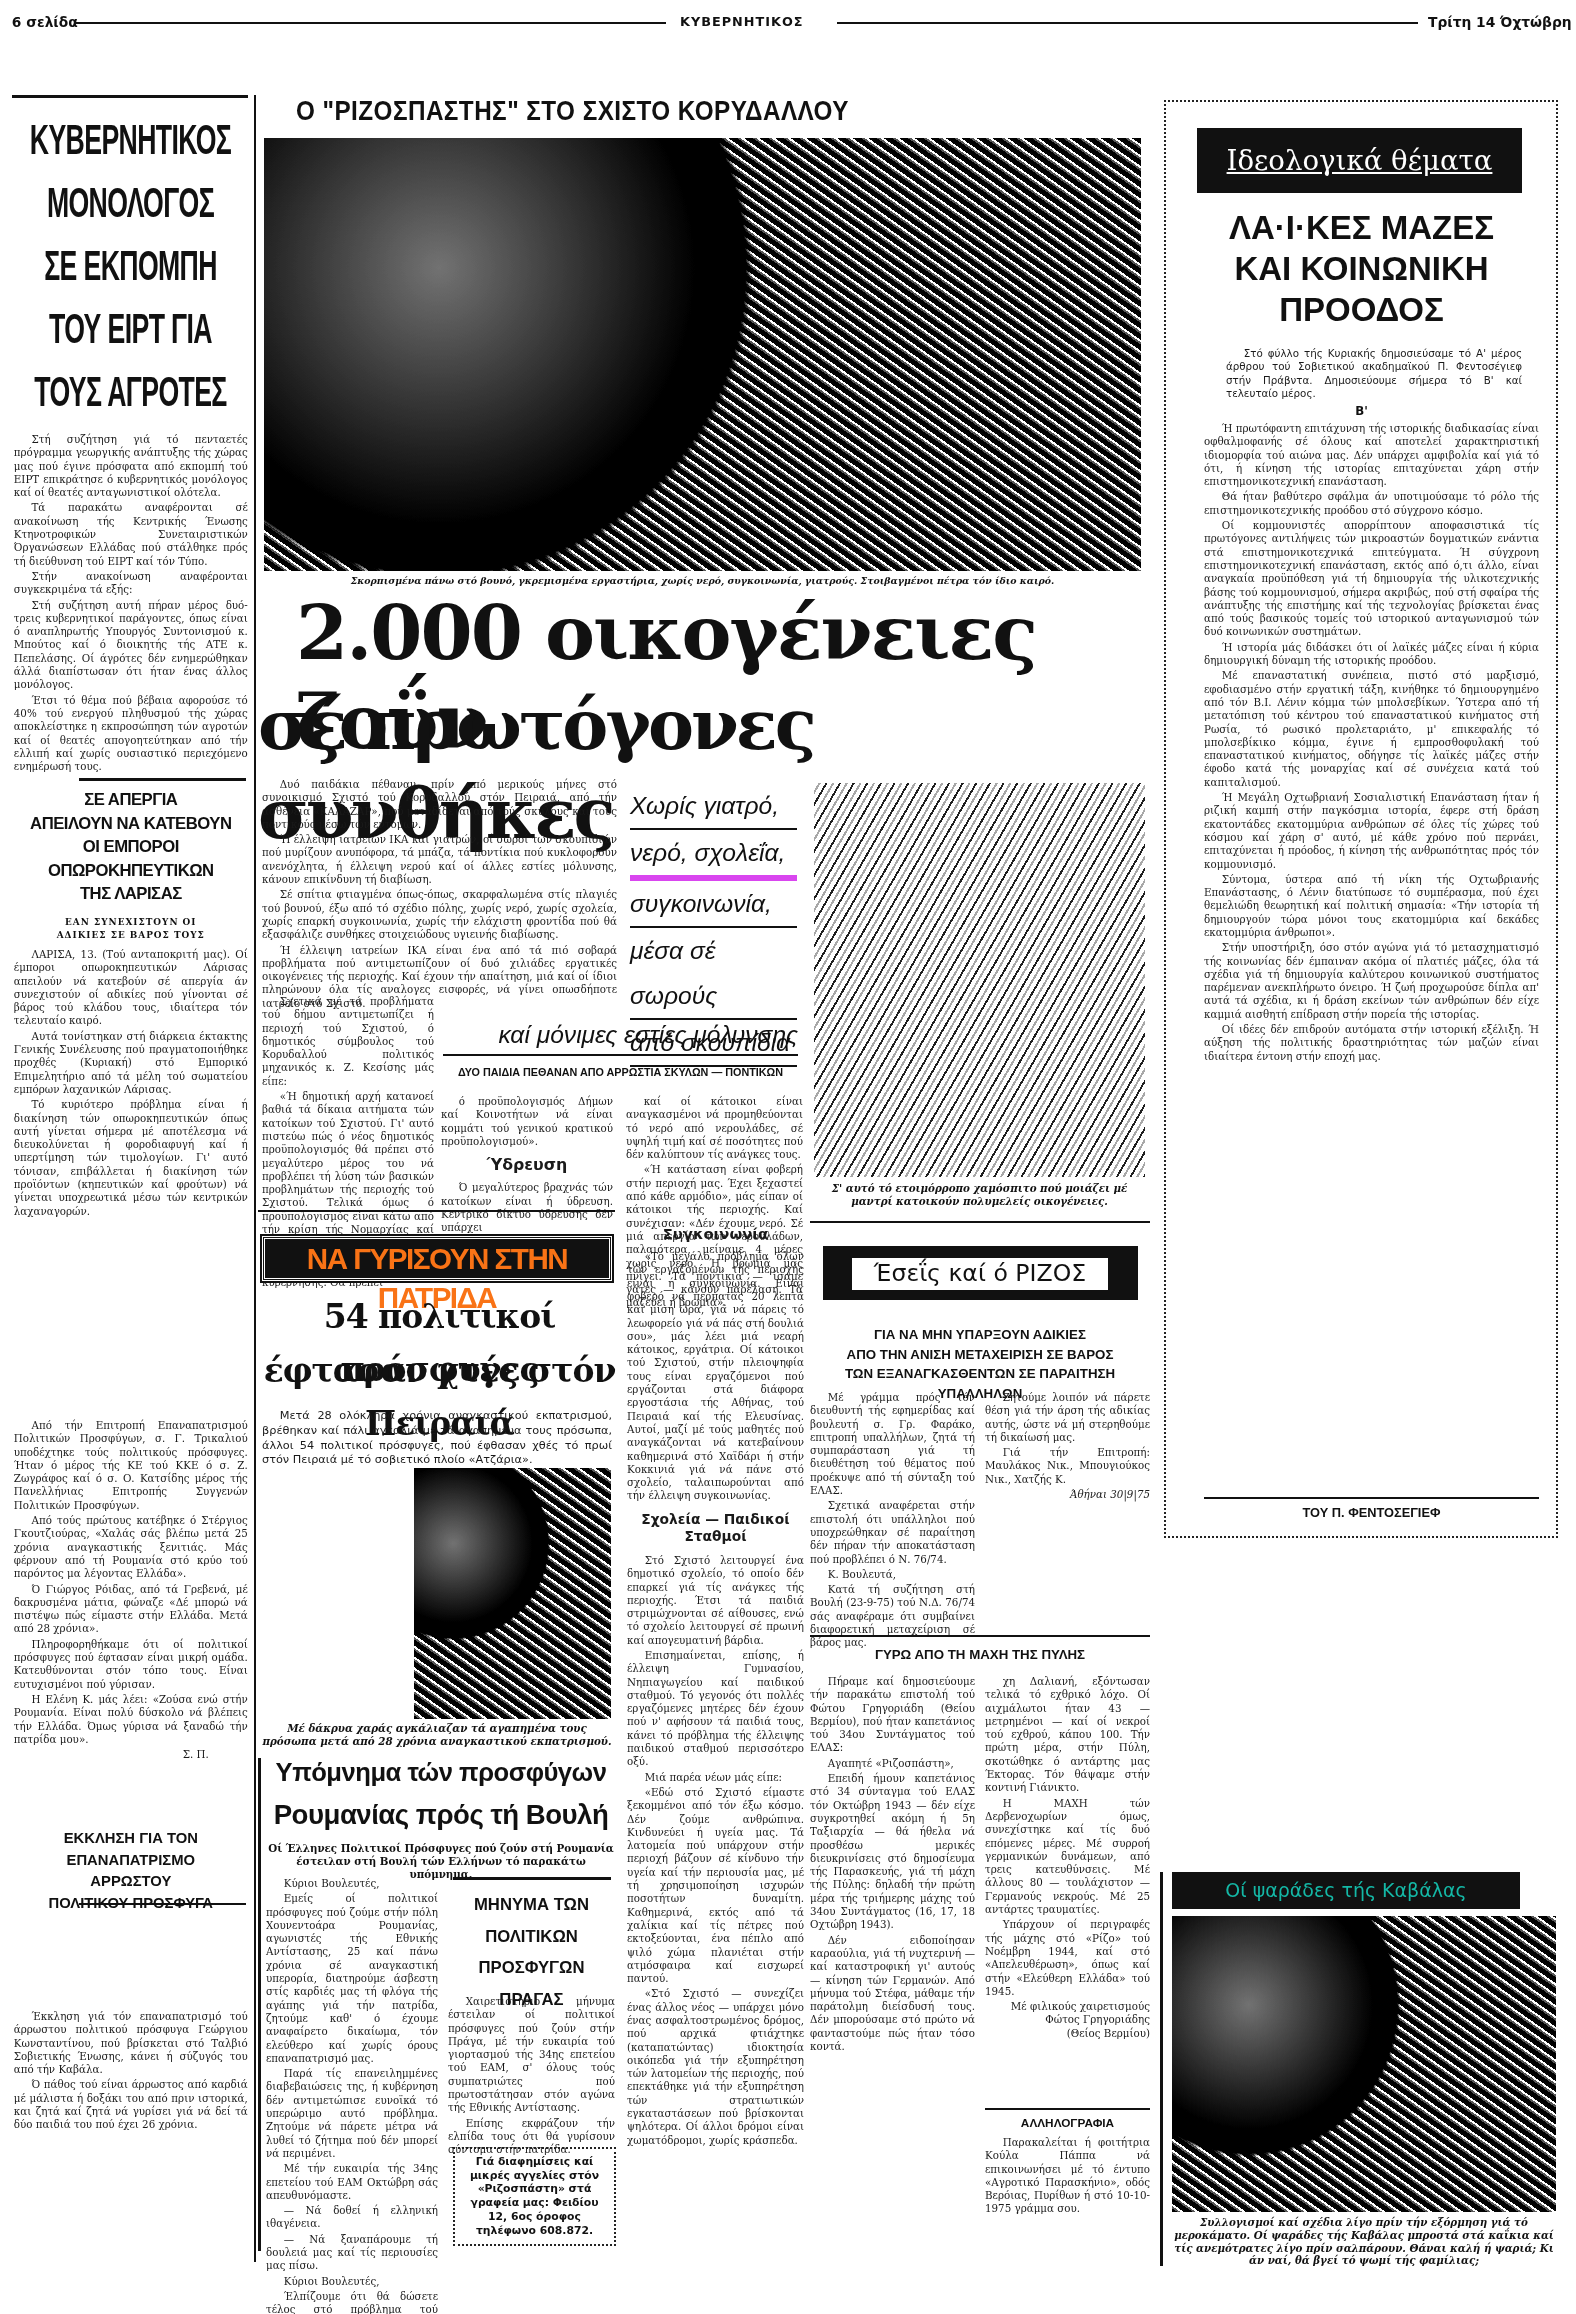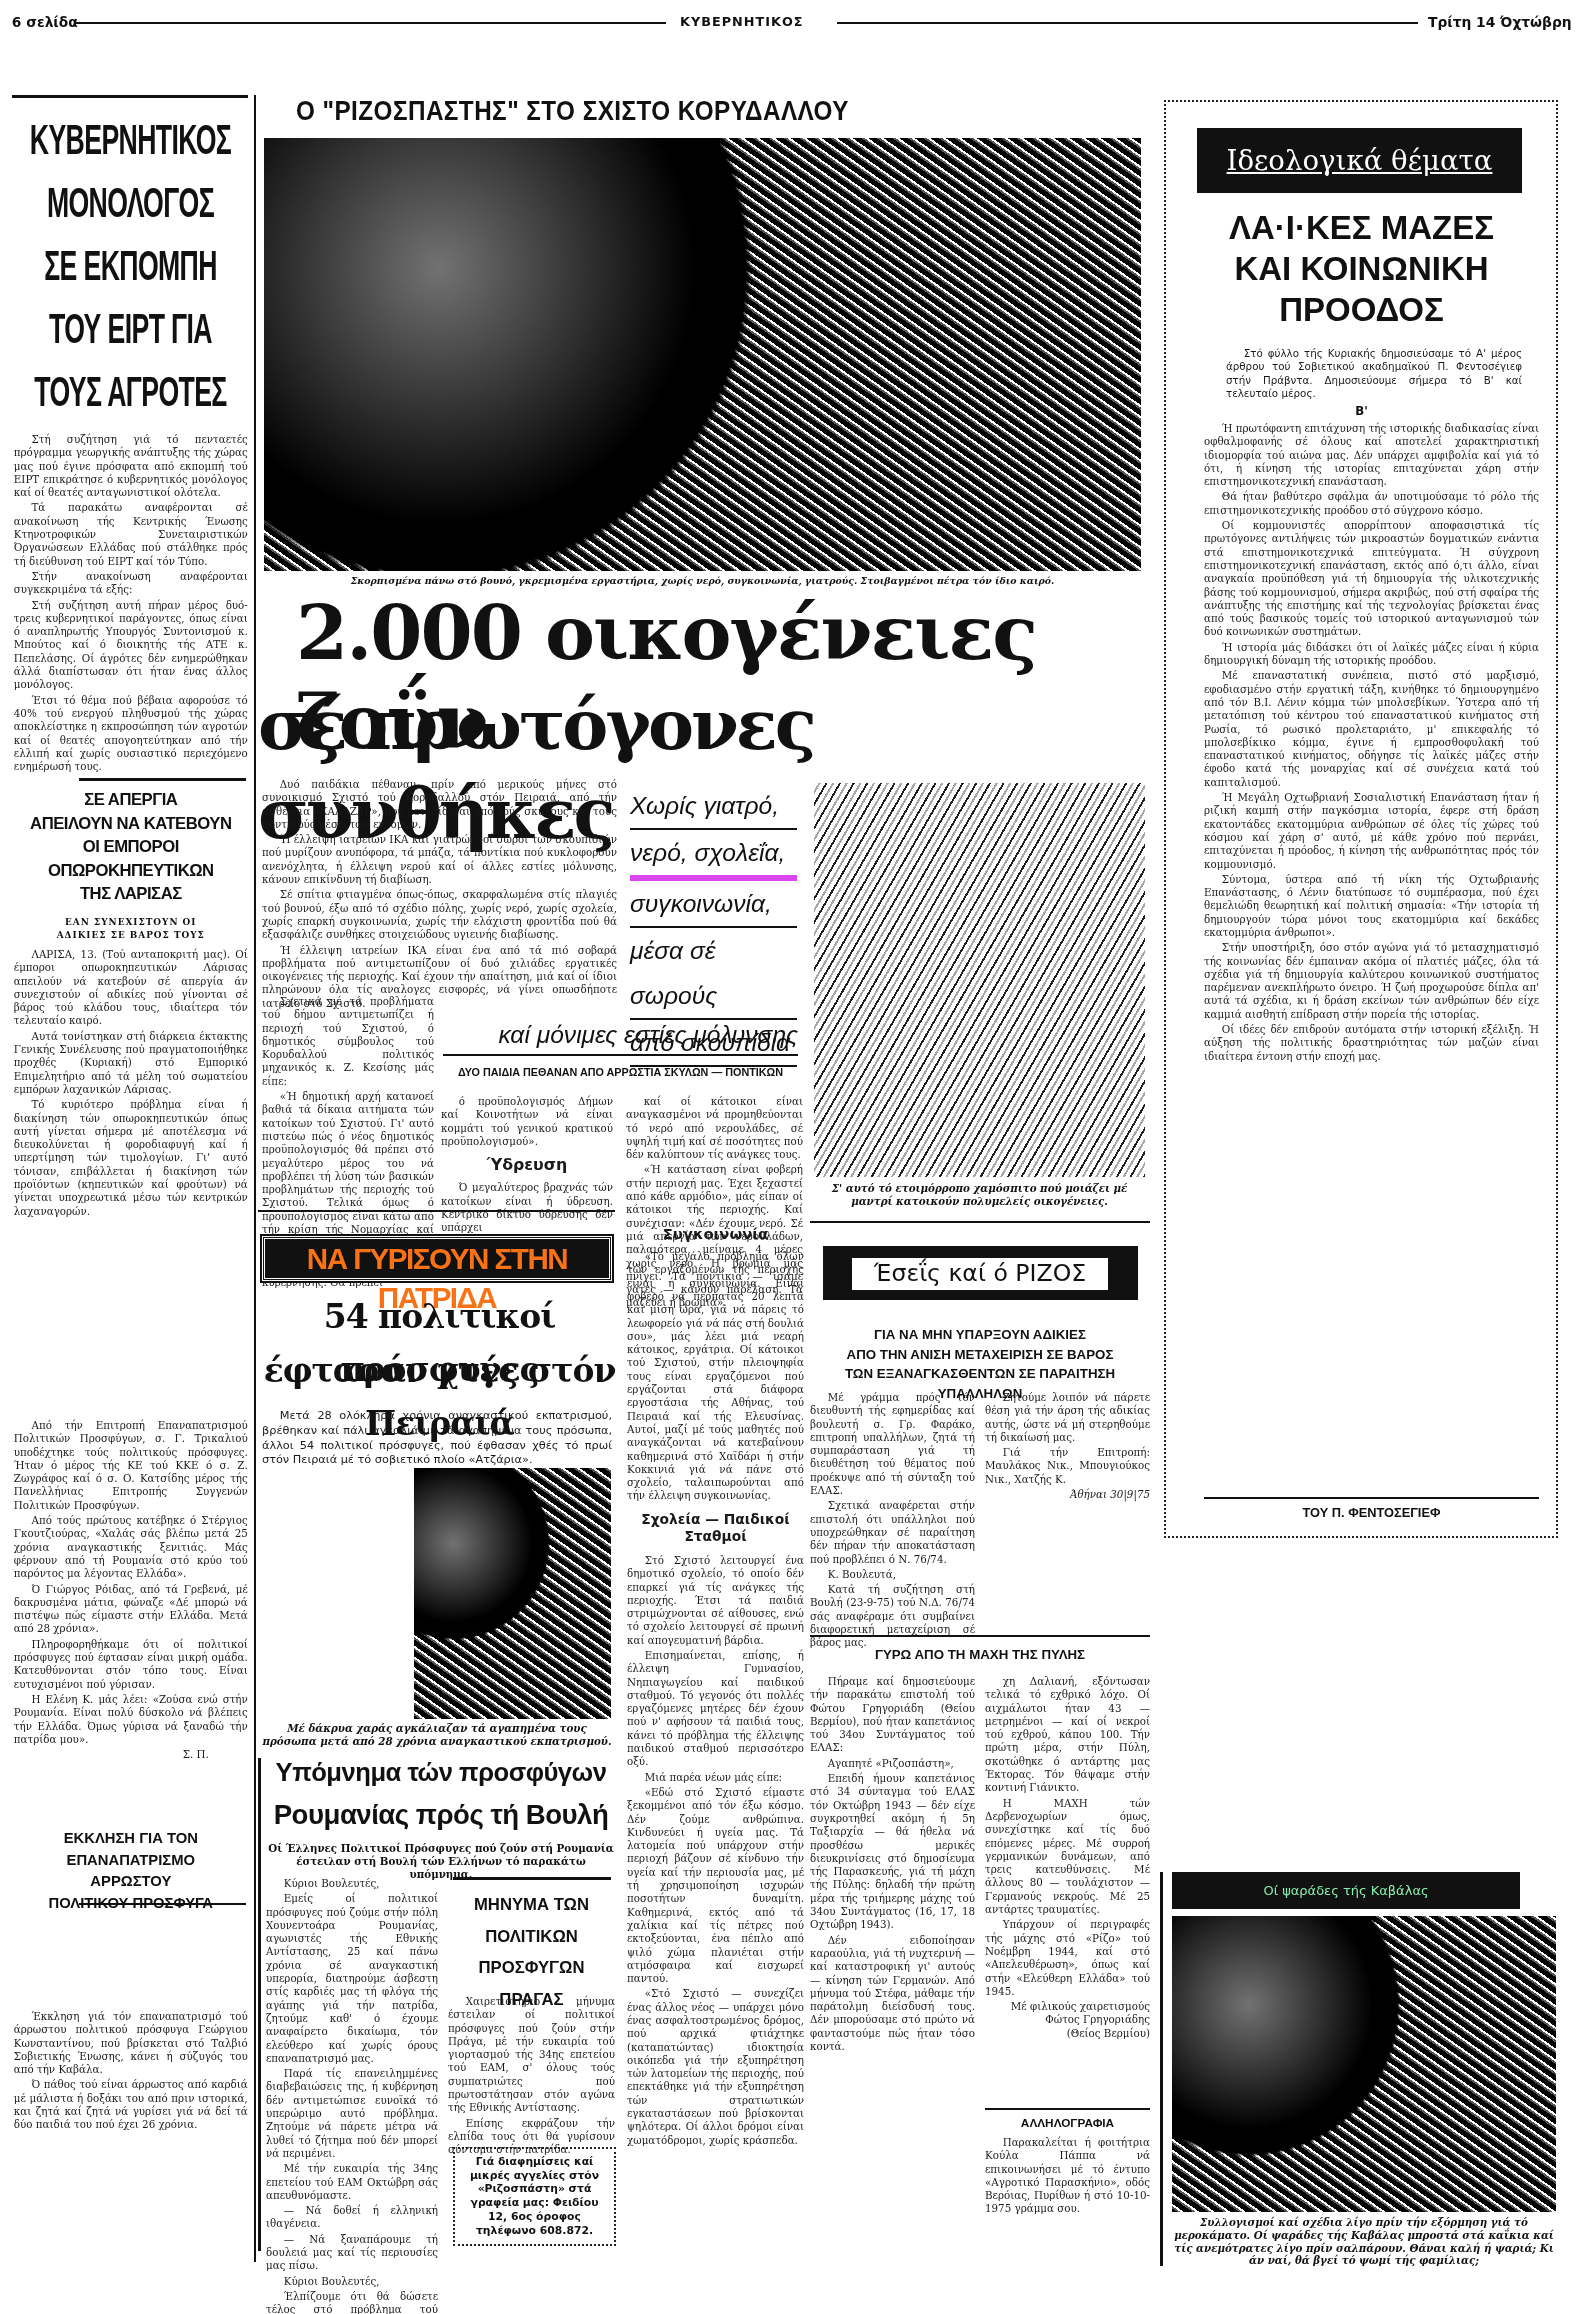--- a/index.html
+++ b/index.html
@@ -234,16 +234,16 @@
   <p>Ή ιστορία μάς διδάσκει ότι οί λαϊκές μάζες είναι ή κύρια δημιουργική δύναμη τής ιστορικής προόδου.</p>
   <p>Μέ επαναστατική συνέπεια, πιστό στό μαρξισμό, εφοδιασμένο στήν εργατική τάξη, κινήθηκε τό δημιουργημένο από τόν Β.Ι. Λένιν κόμμα τών μπολσεβίκων. Ύστερα από τή μετατόπιση τού κέντρου τού επαναστατικού κινήματος στή Ρωσία, τό ρωσικό προλεταριάτο, μ' επικεφαλής τό μπολσεβίκικο κόμμα, έγινε ή εμπροσθοφυλακή τού επαναστατικού κινήματος, οδήγησε τίς λαϊκές μάζες στήν έφοδο κατά τής μοναρχίας καί σέ συνέχεια κατά τού καπιταλισμού.</p>
   <p>Ή Μεγάλη Οχτωβριανή Σοσιαλιστική Επανάσταση ήταν ή ριζική καμπή στήν παγκόσμια ιστορία, έφερε στή δράση εκατοντάδες εκατομμύρια ανθρώπων σέ όλες τίς χώρες τού κόσμου καί χάρη σ' αυτό, μέ κάθε χρόνο πού περνάει, επιταχύνεται ή πρόοδος, ή κίνηση τής ανθρωπότητας πρός τόν κομμουνισμό.</p>
   <p>Σύντομα, ύστερα από τή νίκη τής Οχτωβριανής Επανάστασης, ό Λένιν διατύπωσε τό συμπέρασμα, πού έχει θεμελιώδη θεωρητική καί πολιτική σημασία: «Τήν ιστορία τή δημιουργούν τώρα μόνοι τους εκατομμύρια καί δεκάδες εκατομμύρια άνθρωποι».</p>
   <p>Στήν υποστήριξη, όσο στόν αγώνα γιά τό μετασχηματισμό τής κοινωνίας δέν έμπαιναν ακόμα οί πλατιές μάζες, όλα τά σχέδια γιά τή δημιουργία καλύτερου κοινωνικού συστήματος παρέμεναν ανεκπλήρωτο όνειρο. Ή ζωή προχωρούσε δίπλα απ' αυτά τά σχέδια, κι ή δράση εκείνων τών ανθρώπων δέν είχε καμμιά αισθητή επίδραση στήν πορεία τής ιστορίας.</p>
   <p>Οί ιδέες δέν επιδρούν αυτόματα στήν ιστορική εξέλιξη. Ή αύξηση τής πολιτικής δραστηριότητας τών μαζών είναι ιδιαίτερα έντονη στήν εποχή μας.</p>
 </div>
 <div class="abs" style="left:1204px;top:1497px;width:335px;text-align:center;font-family:'Liberation Sans',sans-serif;font-weight:bold;font-size:12.8px;border-top:2px solid #111;padding-top:5.9px;">ΤΟΥ Π. ΦΕΝΤΟΣΕΓΙΕΦ</div>
 
 <div class="rule" style="left:1160px;top:1872px;width:3px;height:394px;"></div>
-<div class="abs" style="left:1172px;top:1872px;width:348px;height:37px;background:#111;color:#86efac;font-family:'DejaVu Sans',sans-serif;font-size:13px;line-height:37px;text-align:center;">Οί ψαράδες τής Καβάλας</div>
+<div class="abs" style="left:1172px;top:1872px;width:348px;height:37px;background:#111;color:#14b8a6;font-family:'DejaVu Sans',sans-serif;font-size:19px;line-height:37px;text-align:center;">Οί ψαράδες τής Καβάλας</div>
 <div class="photo" style="left:1172px;top:1916px;width:384px;height:296px;"></div>
 <div class="abs caption" style="left:1172px;top:2216px;width:384px;">Συλλογισμοί καί σχέδια λίγο πρίν τήν εξόρμηση γιά τό μεροκάματο. Οί ψαράδες τής Καβάλας μπροστά στά καΐκια καί τίς ανεμότρατες λίγο πρίν σαλπάρουν. Θάναι καλή ή ψαριά; Κι άν ναί, θά βγεί τό ψωμί τής φαμίλιας;</div>
 
 
 </body></html>

